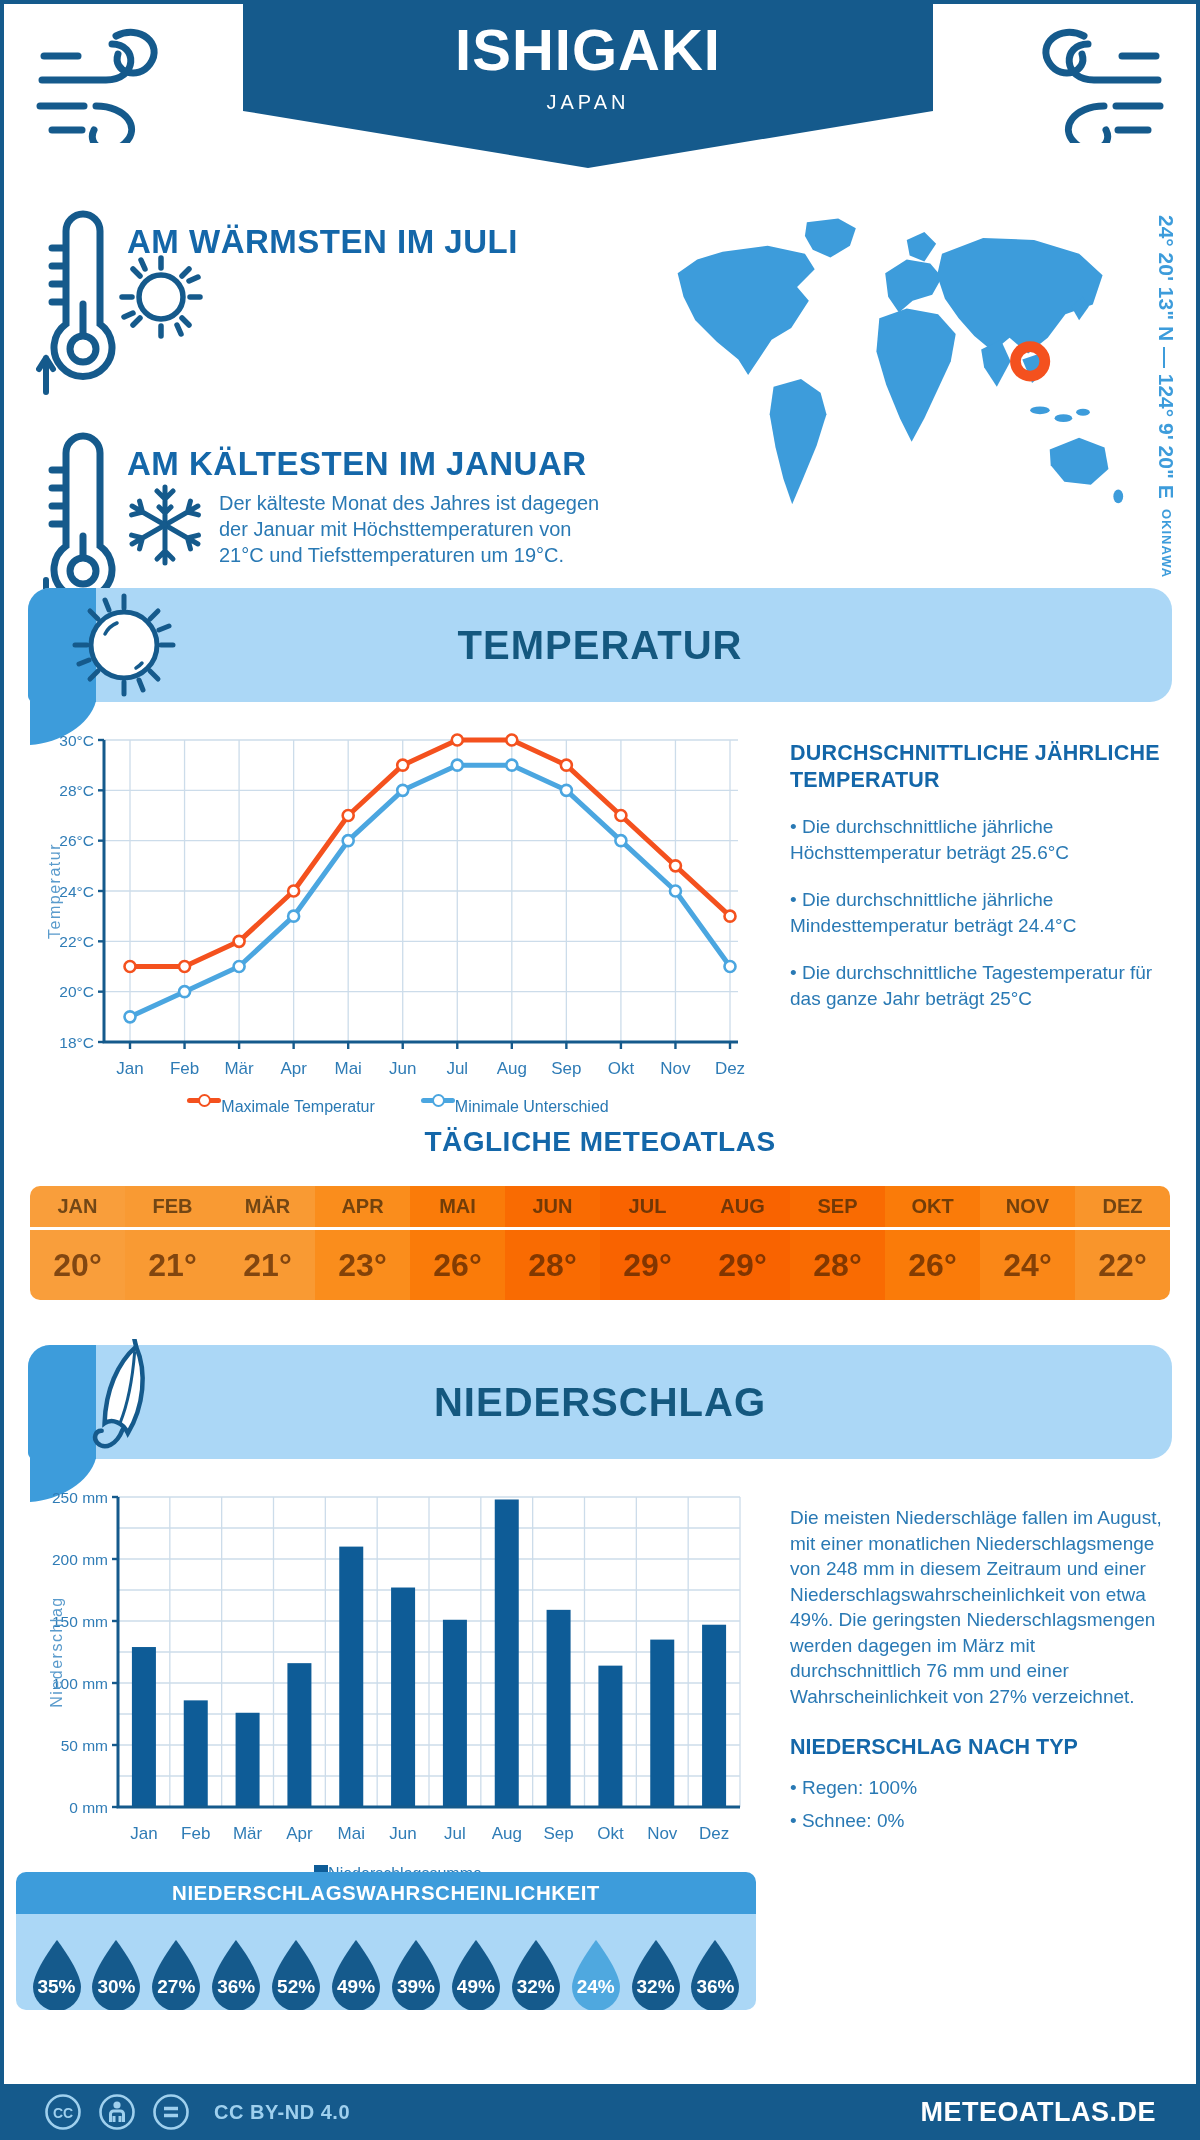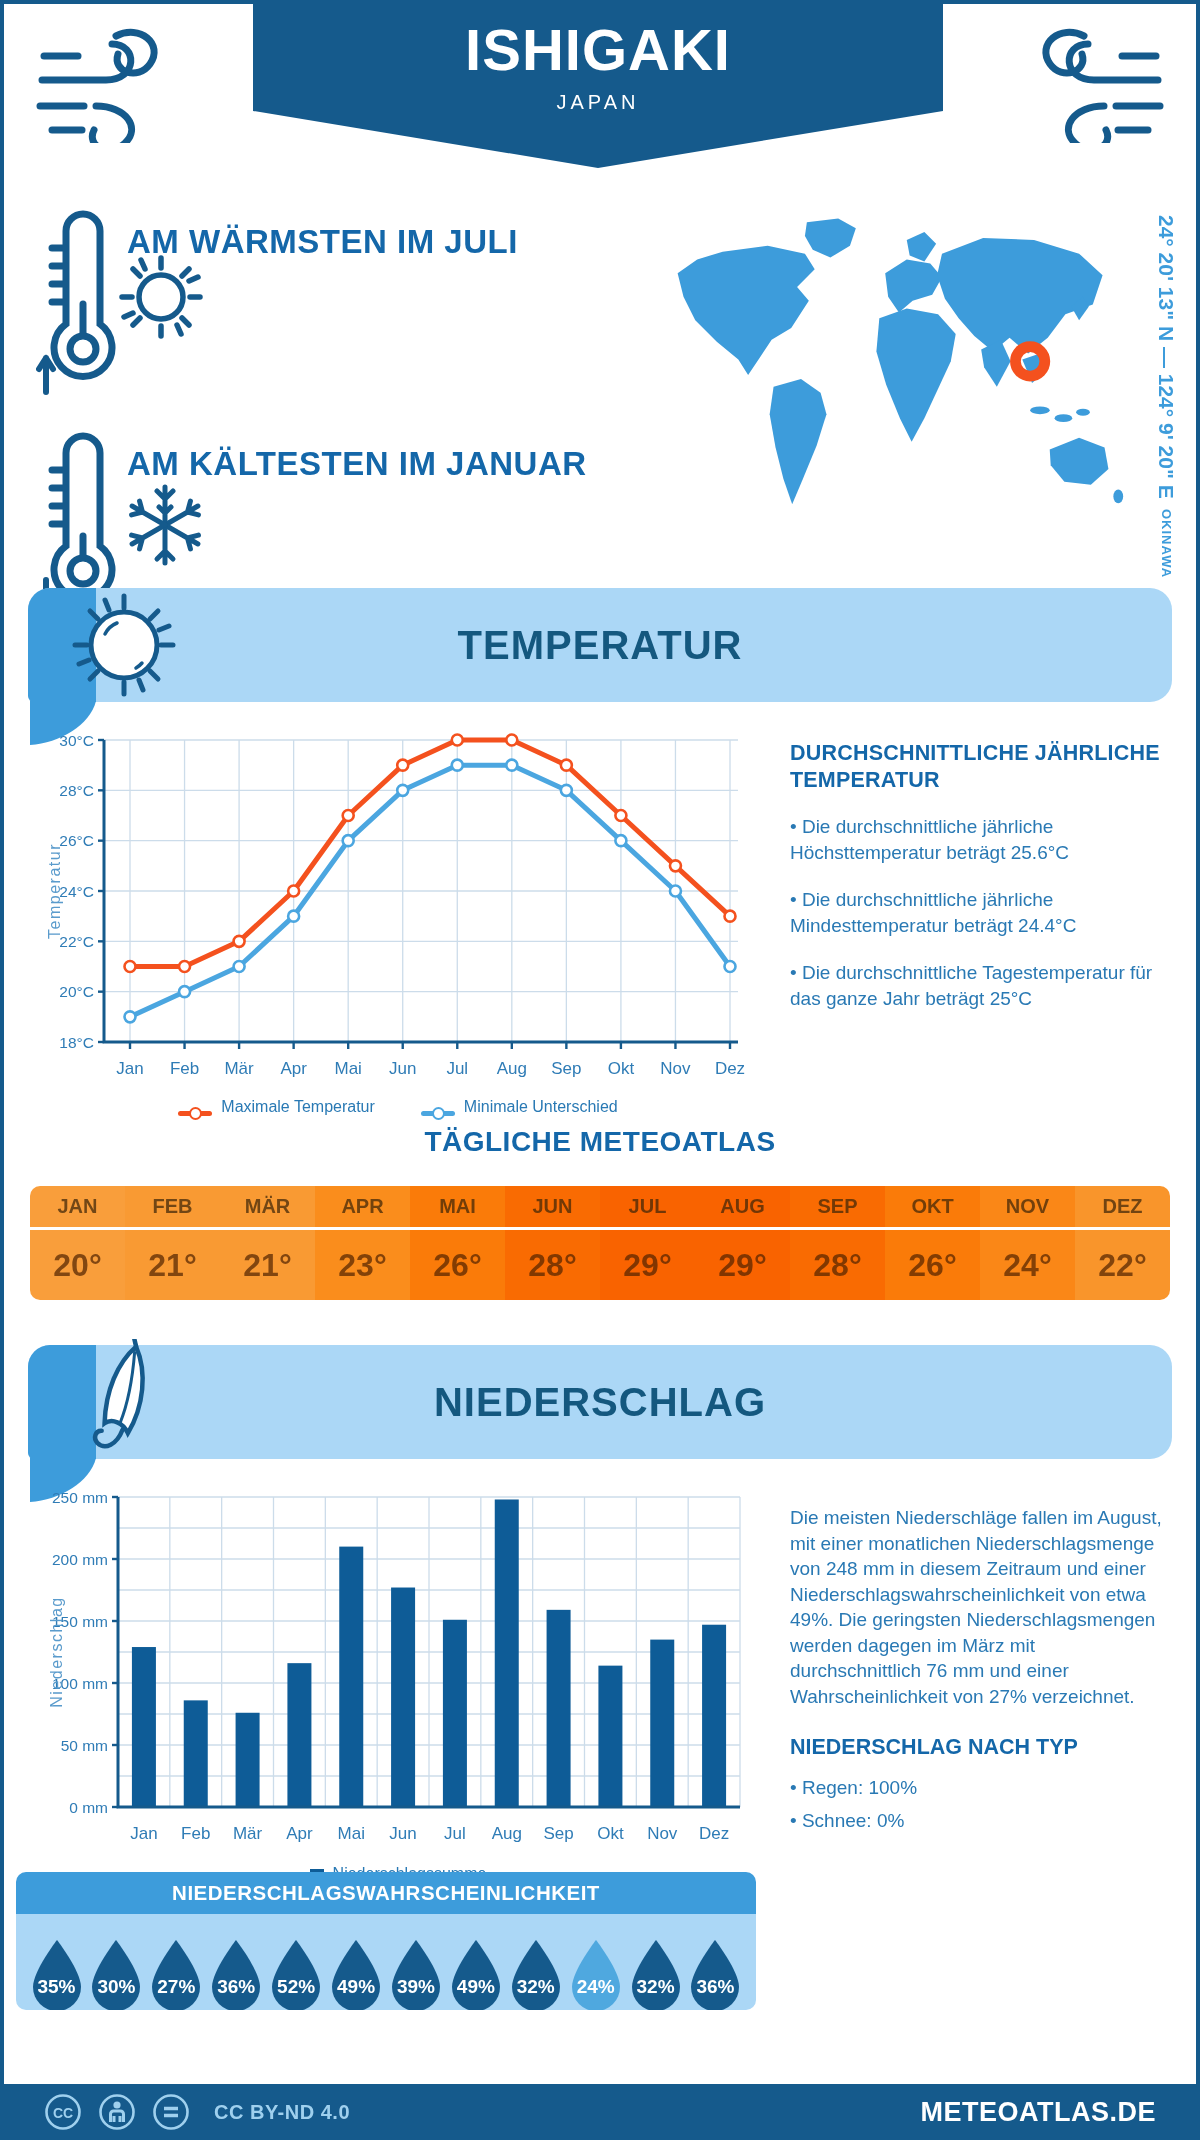--- a/index.html
+++ b/index.html
@@ -20,21 +20,21 @@
     --footer-fg:#9fd0ee;
   }
   html,body{margin:0;padding:0;background:#e8e8e8;}
   #page{
     position:relative;width:1200px;height:2140px;background:#ffffff;
     font-family:"Liberation Sans", sans-serif;overflow:hidden;margin:0 auto;
   }
   .frame{position:absolute;inset:0;border:4px solid var(--navy);pointer-events:none;z-index:50;}
   
   .banner{
-    position:absolute;left:253px;top:0;width:690px;height:168px;background:var(--navy);
+    position:absolute;left:243px;top:0;width:690px;height:168px;background:var(--navy);
     clip-path:polygon(0 0,100% 0,100% 66%,50% 100%,0 66%);
     display:flex;flex-direction:column;align-items:center;z-index:5;
   }
   .banner .city{color:#fff;font-weight:bold;font-size:58px;letter-spacing:1px;margin-top:16px;}
   .banner .country{color:#fff;font-size:20px;letter-spacing:4px;margin-top:8px;}
   .wind{position:absolute;top:18px;z-index:2;}
   .wind.left{left:30px;}
   .wind.right{right:30px;transform:scaleX(-1);}
   
   .xhead{position:absolute;left:127px;color:var(--heading);font-weight:bold;font-size:33px;letter-spacing:.5px;}
@@ -53,21 +53,21 @@
   .band .cap{position:absolute;left:0;top:0;width:68px;height:114px;background:var(--cap-blue);border-radius:22px 0 0 6px;}
   .band .fold{position:absolute;left:0;top:113px;}
   .band .title{
     position:absolute;left:0;right:0;top:0;height:114px;display:flex;align-items:center;justify-content:center;
     color:var(--band-title);font-weight:bold;font-size:40px;letter-spacing:1px;
   }
   .band .icon{position:absolute;left:36px;top:-4px;z-index:3;}
   
   .chartbox{position:absolute;}
   .legend{display:flex;justify-content:center;gap:46px;margin-top:2px;}
-  .legend .item{display:flex;align-items:flex-end;gap:9px;color:var(--body);font-size:16px;}
+  .legend .item{display:flex;align-items:flex-start;color:var(--body);font-size:16px;}
   .lsample{position:relative;width:34px;height:5px;border-radius:3px;}
   .lsample::after{content:"";position:absolute;left:11px;top:-4px;width:9px;height:9px;border-radius:50%;background:#fff;border:2.5px solid;}
   .lsq{width:14px;height:14px;}
   
   .daily-title{position:absolute;left:0;width:1200px;text-align:center;color:var(--heading);font-weight:bold;font-size:28px;letter-spacing:.5px;}
   .ttable{position:absolute;left:30px;top:1186px;width:1140px;height:114px;border-radius:10px;overflow:hidden;display:grid;grid-template-columns:repeat(12,1fr);}
   .ttable .col{display:flex;flex-direction:column;}
   .ttable .m{height:41px;display:flex;align-items:center;justify-content:center;font-weight:bold;font-size:20px;color:rgba(61,37,9,.72);border-bottom:3px solid #fff;}
   .ttable .v{flex:1;display:flex;align-items:center;justify-content:center;font-weight:bold;font-size:32px;color:rgba(80,34,0,.70);}
   
@@ -158,20 +158,21 @@
         </g>
       <g transform="rotate(240)">
           <path d="M0 0 V-38 M0 -26 l-8 -8 M0 -26 l8 -8"></path>
         </g>
       <g transform="rotate(300)">
           <path d="M0 0 V-38 M0 -26 l-8 -8 M0 -26 l8 -8"></path>
         </g>
     </g>
   </svg>
   <h2 class="xhead" style="top:418px">AM KÄLTESTEN IM JANUAR</h2>
+  <p class="xtext" style="top:470px">Der kälteste Monat des Jahres ist dagegen der Januar mit Höchsttemperaturen von 21°C und Tiefsttemperaturen um 19°C.</p>
 
   <svg class="map" width="470" height="330" viewBox="0 0 480 336" fill="#3d9cdb" stroke="none">
     <path d="M18 62 L38 48 L64 40 L110 34 L148 42 L158 58 L140 76 L152 90 L134 118 L114 130 L102 148 L90 166 L80 150 L58 132 L36 110 L24 86 Z"></path>
     <path d="M150 10 L182 6 L200 16 L194 34 L174 46 L156 38 L148 24 Z"></path>
     <path d="M116 178 L144 170 L164 184 L170 206 L160 238 L146 272 L135 298 L126 272 L118 240 L112 206 Z"></path>
     <path d="M230 62 L252 48 L276 52 L288 66 L278 84 L258 90 L244 102 L233 86 Z"></path>
     <path d="M252 28 L270 20 L282 32 L270 50 L255 44 Z"></path>
     <path d="M224 108 L252 98 L284 104 L302 124 L297 152 L284 180 L270 210 L257 234 L245 210 L231 176 L221 142 Z"></path>
     <path d="M288 42 L330 26 L382 28 L428 42 L452 64 L442 94 L414 104 L396 128 L376 144 L357 128 L340 142 L321 126 L305 108 L291 88 L283 64 Z"></path>
     <path d="M328 140 L348 130 L358 152 L344 178 L331 158 Z"></path>

